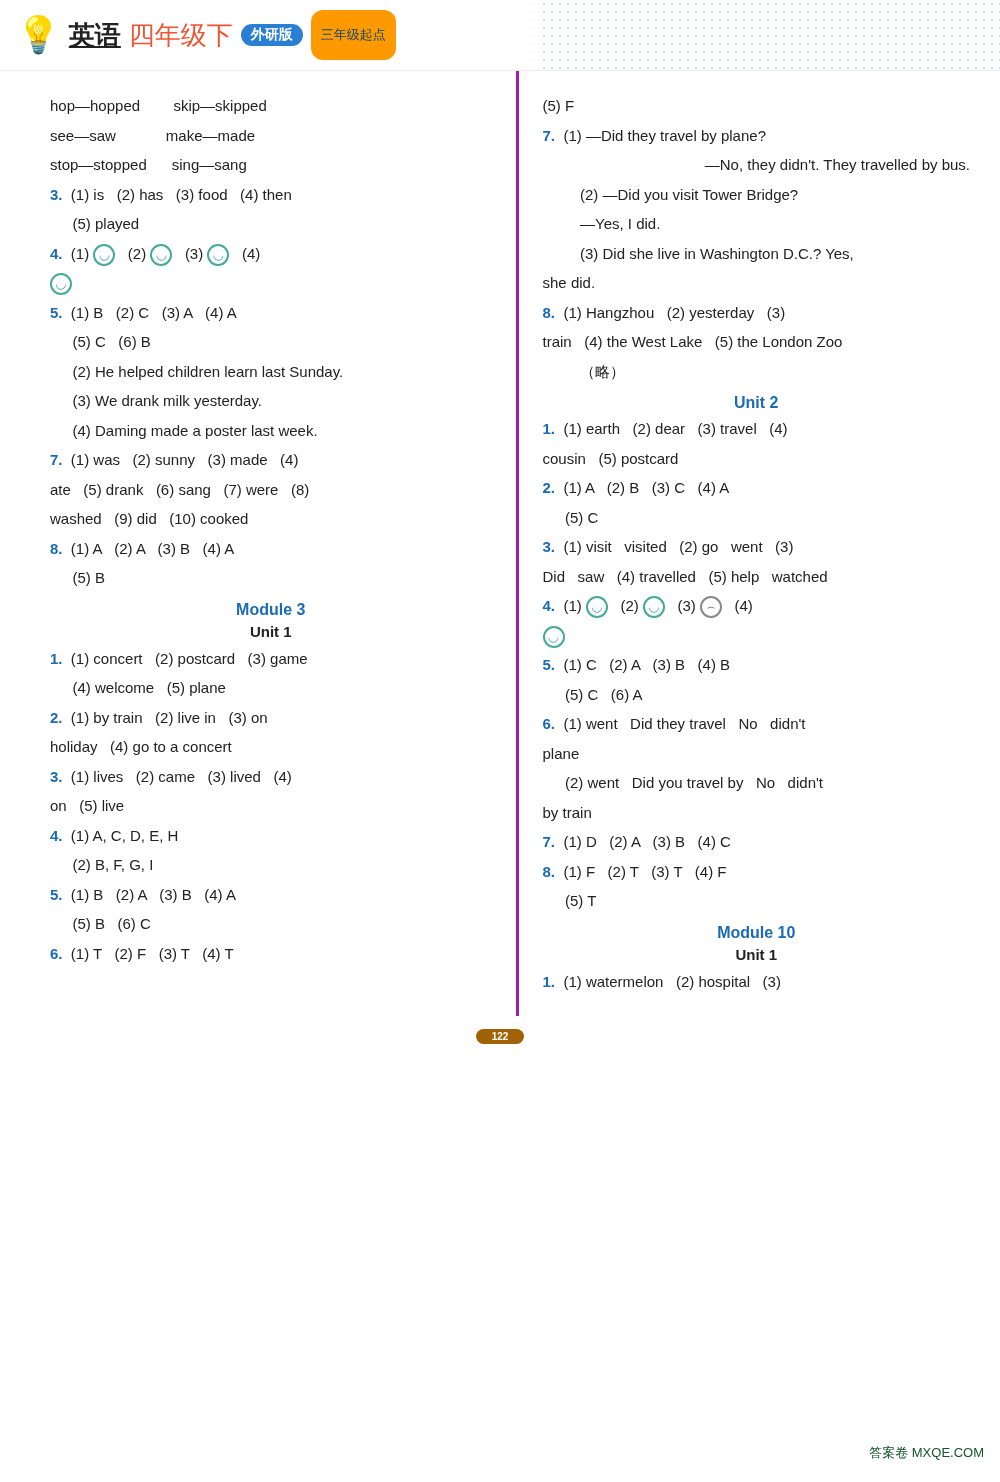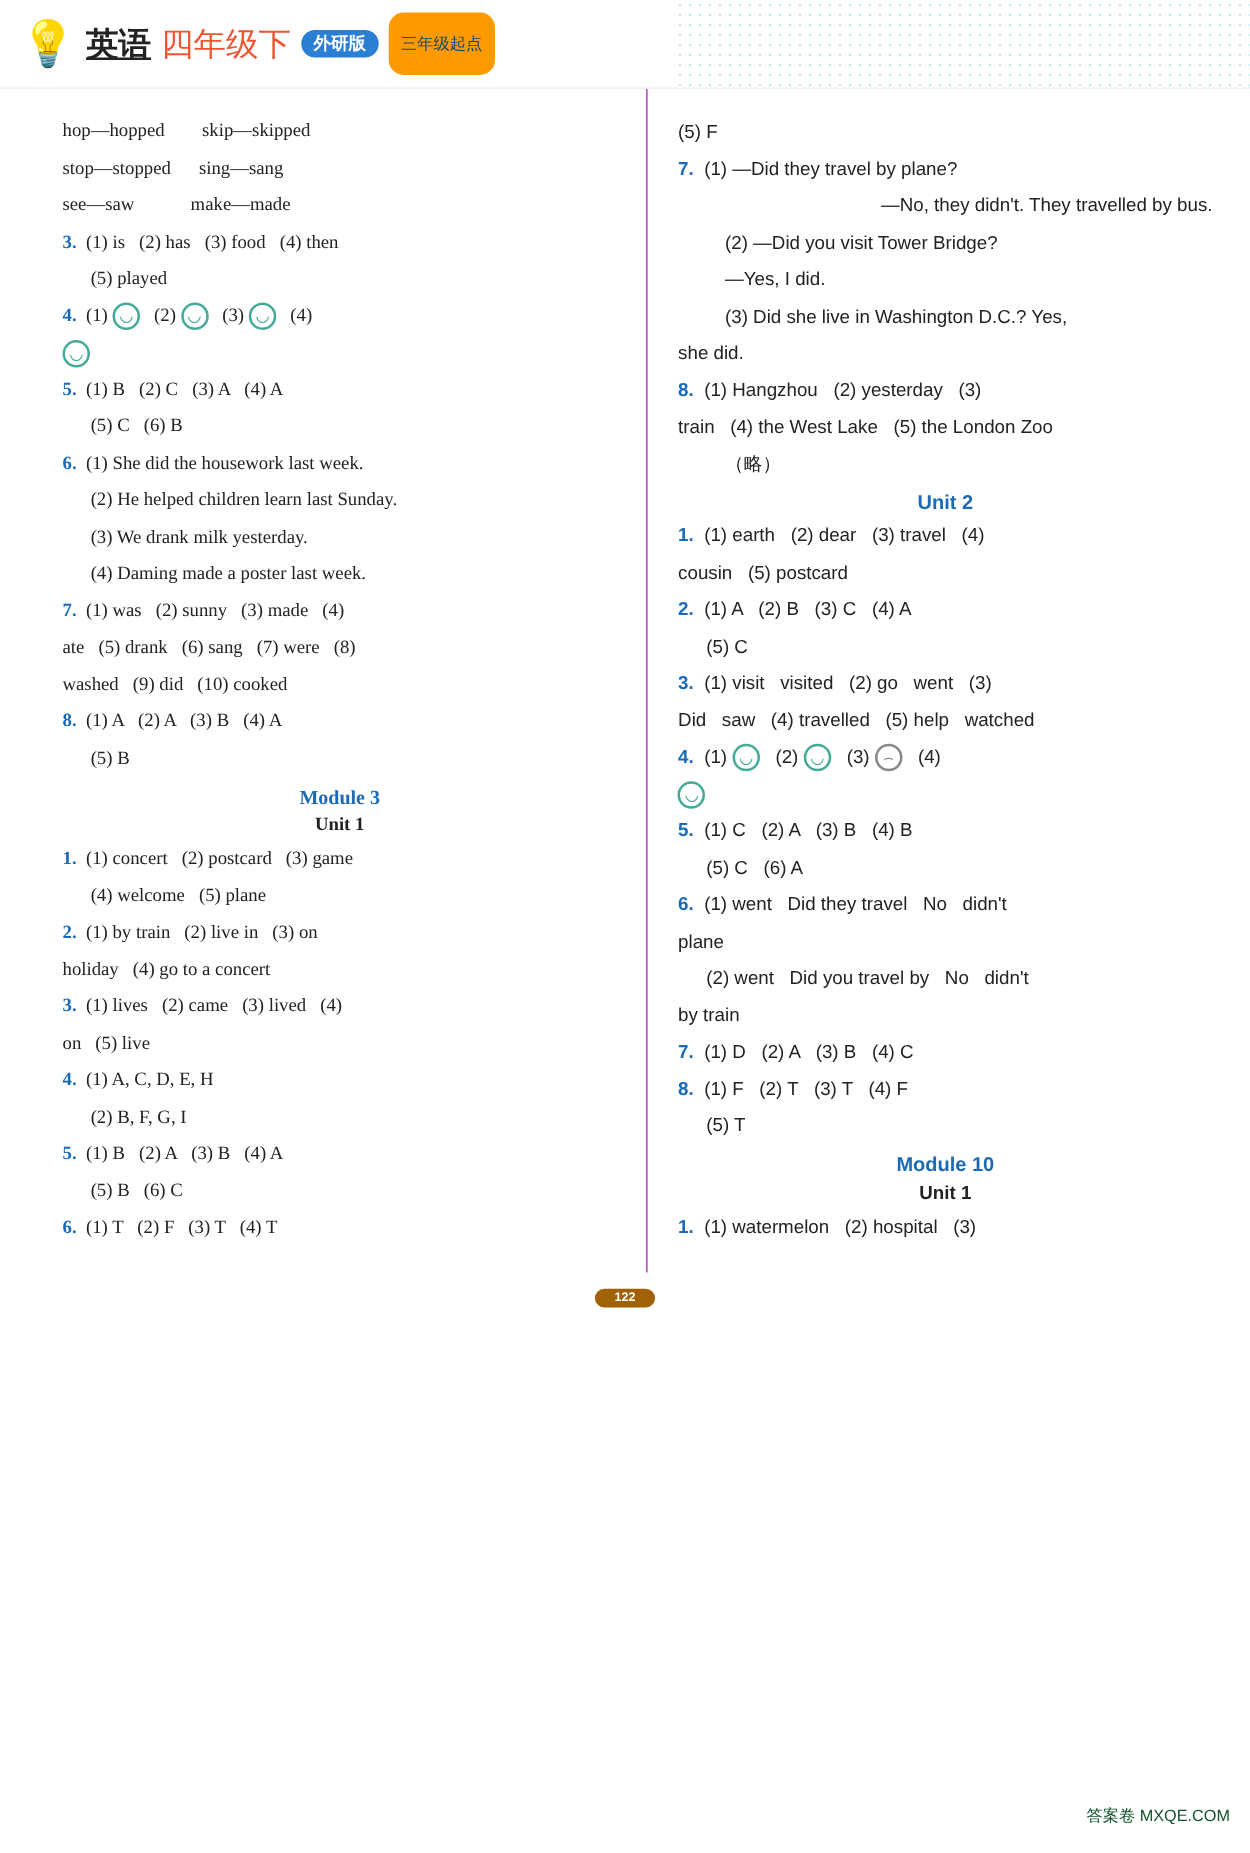--- a/index.html
+++ b/index.html
@@ -63,22 +63,21 @@
     
     .content {
       display: flex;
       padding: 0;
     }
 
     
     .left-col {
       width: 548px;
       padding: 18px 24px 18px 50px;
-      border-right: 1px solid #a21caf;
-      font-family: Liberation Serif, serif;
+      border-right: 3px solid #a21caf;
     }
 
     
     .right-col {
       width: 510px;
       padding: 18px 30px 18px 24px;
     }
 
     .line {
       margin: 4px 0;
@@ -144,24 +143,24 @@
 </div>
 
 <div class="content">
 
   <div class="left-col">
 
     <div class="line">
       hop—hopped &nbsp;&nbsp;&nbsp;&nbsp;&nbsp;&nbsp; skip—skipped
     </div>
     <div class="line">
+      see—saw &nbsp;&nbsp;&nbsp;&nbsp;&nbsp;&nbsp;&nbsp;&nbsp;&nbsp;&nbsp; make—made
+    </div>
+    <div class="line">
       stop—stopped &nbsp;&nbsp;&nbsp;&nbsp; sing—sang
-    </div>
-    <div class="line">
-      see—saw &nbsp;&nbsp;&nbsp;&nbsp;&nbsp;&nbsp;&nbsp;&nbsp;&nbsp;&nbsp; make—made
     </div>
 
     <div class="line">
       <span class="num-label">3.</span>
       &nbsp;(1) is &nbsp; (2) has &nbsp; (3) food &nbsp; (4) then
     </div>
     <div class="line indent">(5) played</div>
 
     <div class="line">
       <span class="num-label">4.</span>
@@ -173,24 +172,20 @@
     <div class="line">
       <span style="display:inline-block;width:22px;height:22px;border:2px solid #4a9;border-radius:50%;text-align:center;line-height:18px;font-size:13px;color:#4a9;vertical-align:middle;">◡</span>
     </div>
 
     <div class="line">
       <span class="num-label">5.</span>
       &nbsp;(1) B &nbsp; (2) C &nbsp; (3) A &nbsp; (4) A
     </div>
     <div class="line indent">(5) C &nbsp; (6) B</div>
 
-    <div class="line">
-      <span class="num-label">6.</span>
-      &nbsp;(1) She did the housework last week.
-    </div>
     <div class="line indent">(2) He helped children learn last Sunday.</div>
     <div class="line indent">(3) We drank milk yesterday.</div>
     <div class="line indent">(4) Daming made a poster last week.</div>
 
     <div class="line">
       <span class="num-label">7.</span>
       &nbsp;(1) was &nbsp; (2) sunny &nbsp; (3) made &nbsp; (4)
     </div>
     <div class="line">
       ate &nbsp; (5) drank &nbsp; (6) sang &nbsp; (7) were &nbsp; (8)

